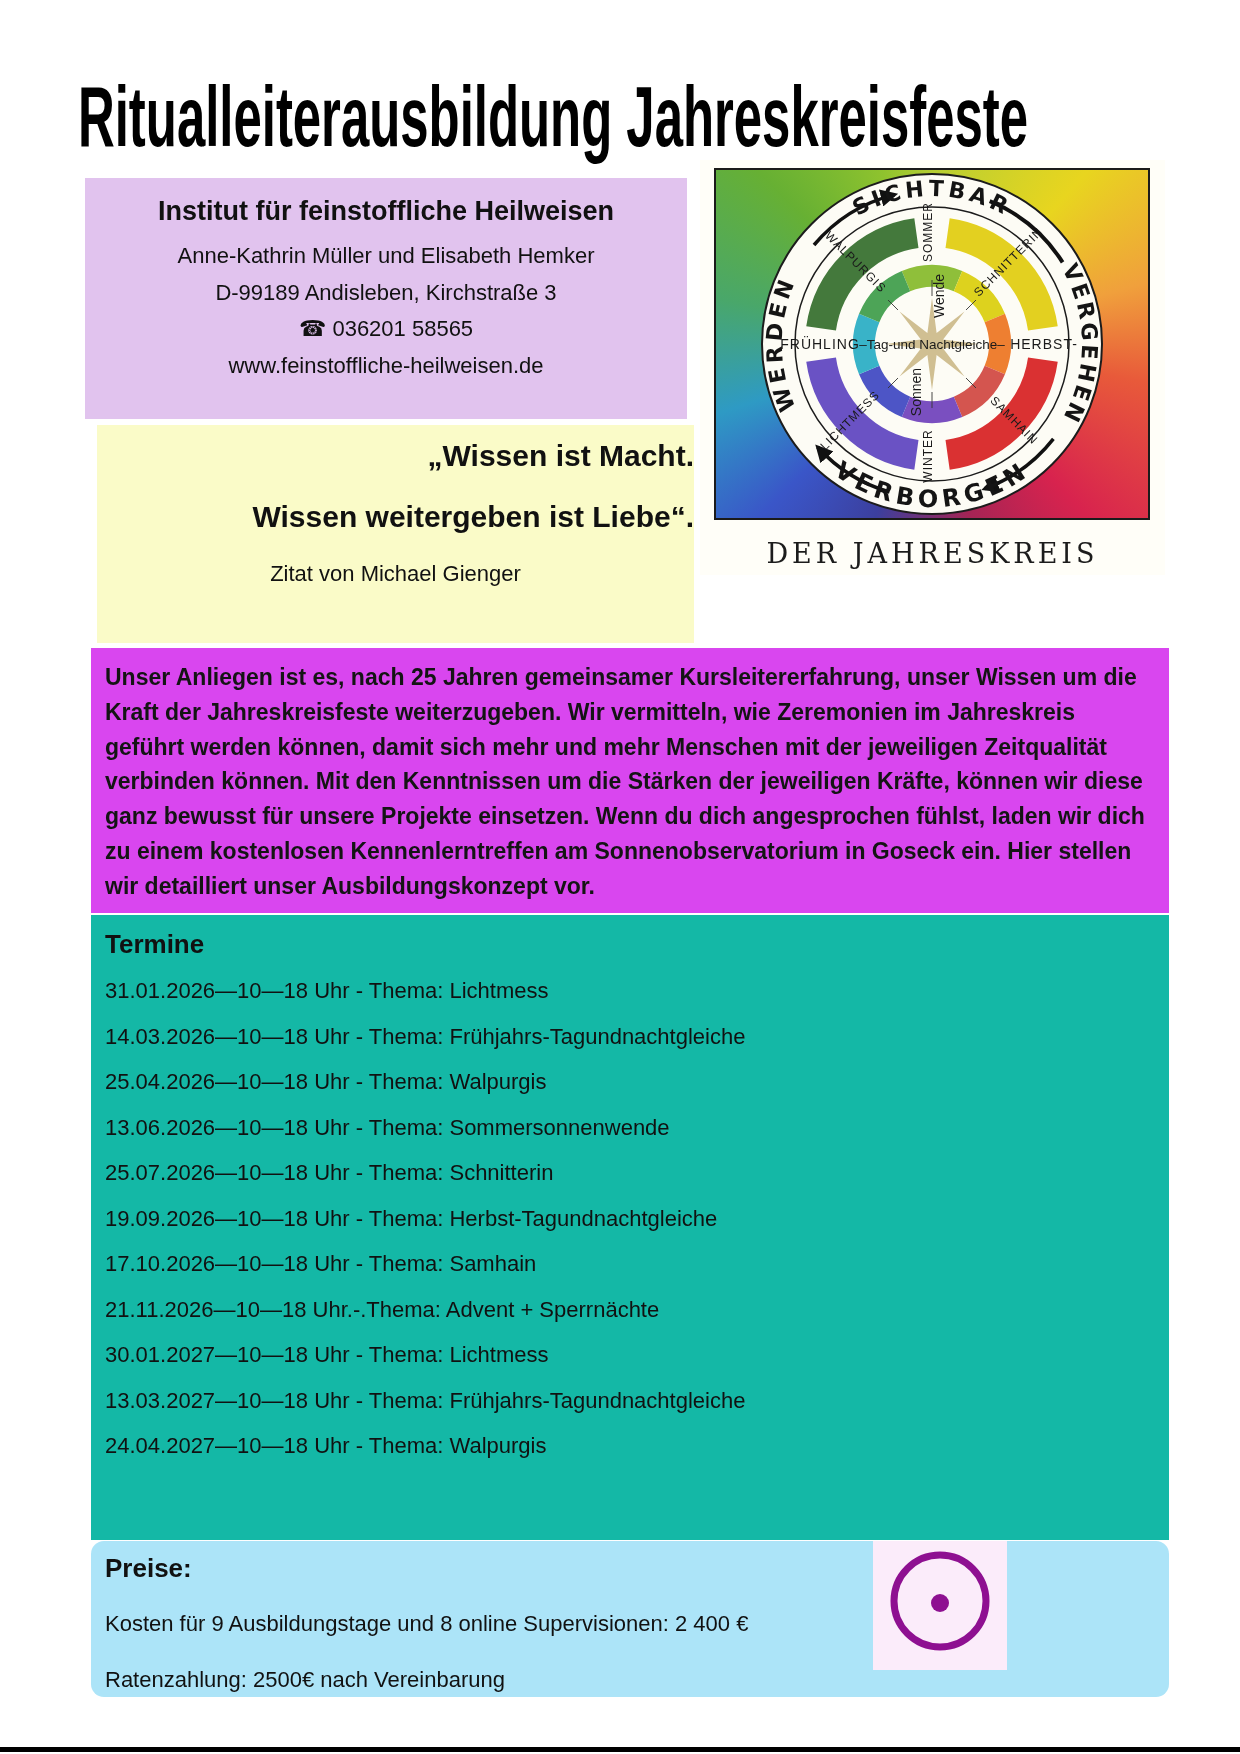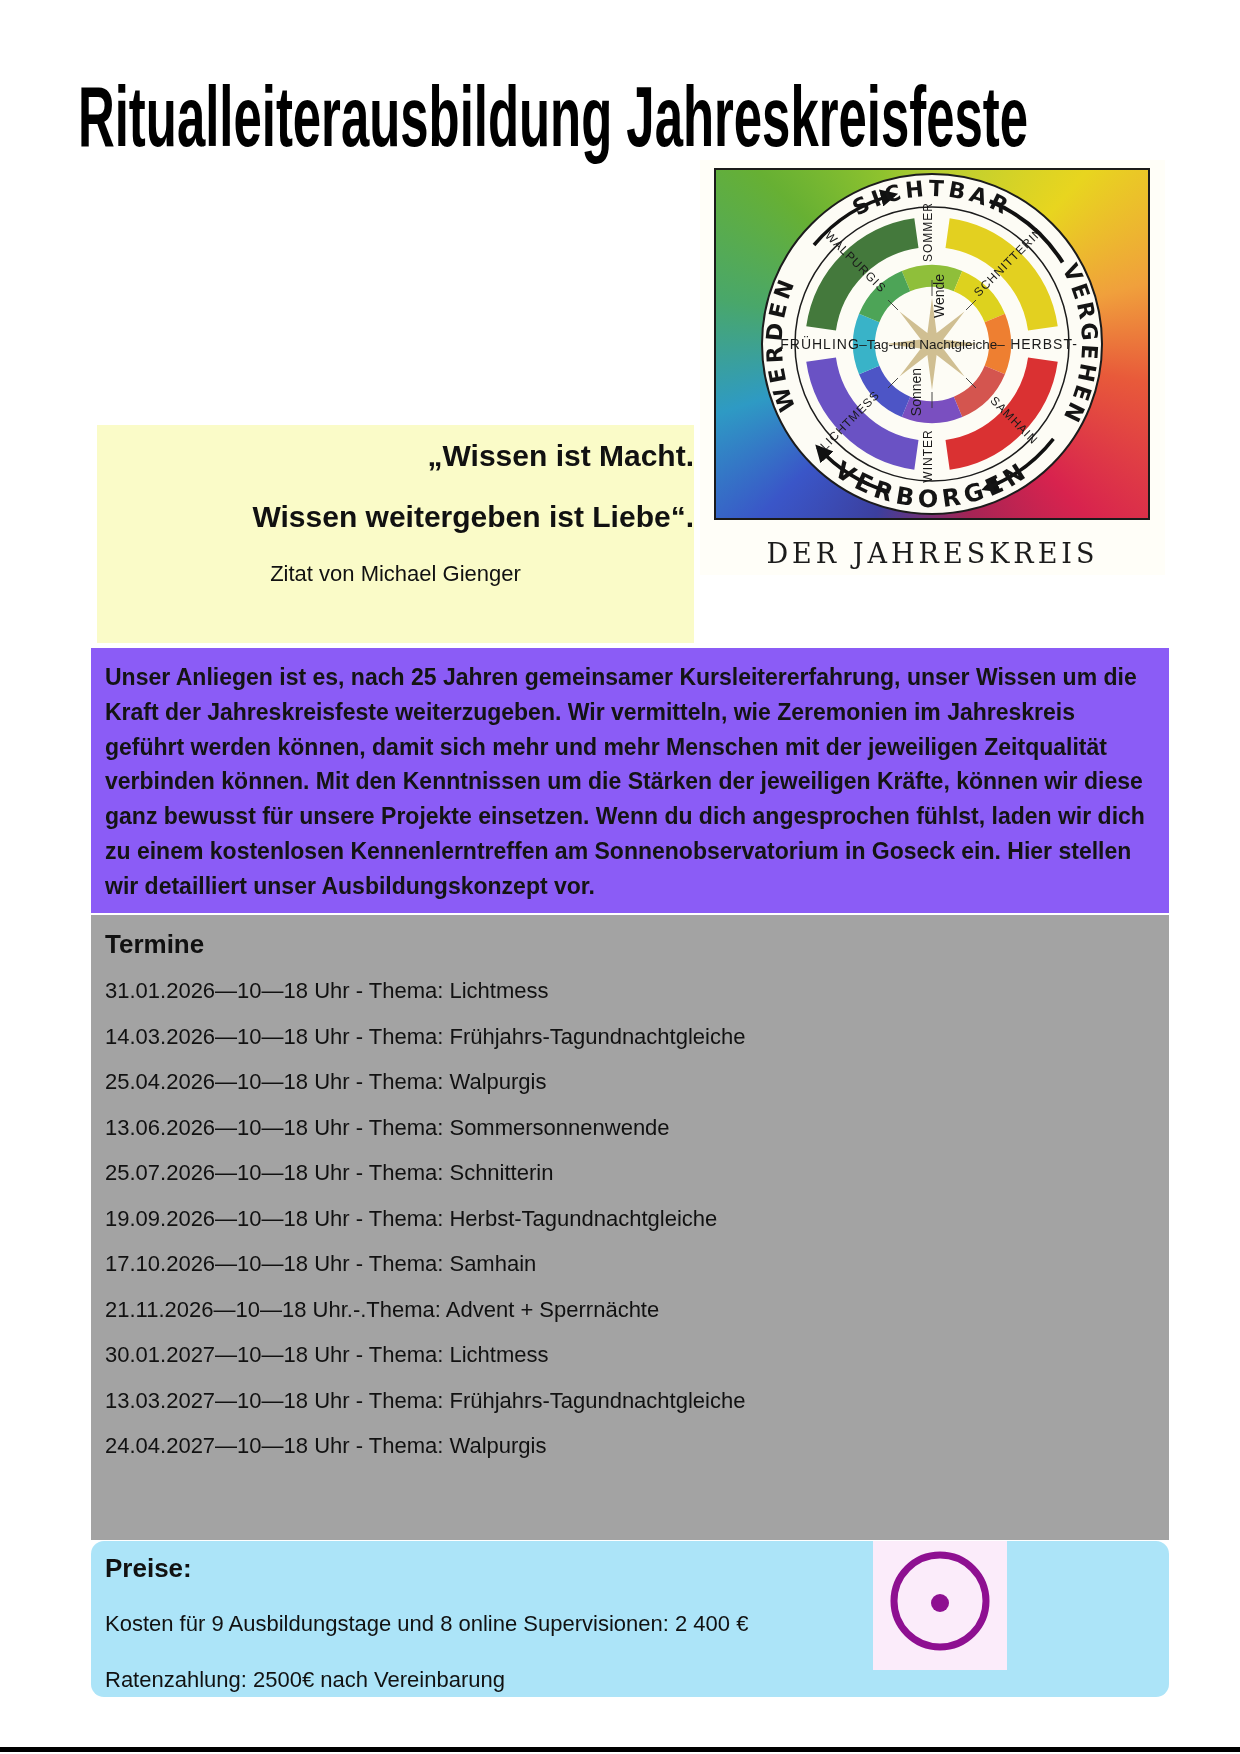--- a/index.html
+++ b/index.html
@@ -27,26 +27,26 @@
   .art-caption{position:absolute;left:0;right:0;bottom:6px;text-align:center;
     font-family:"DejaVu Serif",serif;font-size:27px;letter-spacing:4px;color:#1c1c1c;}
 
   
   .quote-box{position:absolute;left:97px;top:425px;width:597px;height:218px;background:#fafbc8;
     text-align:center;padding-top:14px;box-sizing:border-box;}
   .quote-line{font-size:30px;font-weight:bold;line-height:34px;margin-bottom:27px;text-align:right;}
   .quote-attrib{font-size:22px;margin-top:4px;}
 
   
-  .intro-box{position:absolute;left:91px;top:648px;width:1078px;height:265px;background:#8b5cf6;
+  .intro-box{position:absolute;left:91px;top:648px;width:1078px;height:265px;background:#d946ef;
     box-sizing:border-box;padding:12px 16px 5px 14px;}
   .intro-box p{margin:0;font-size:23px;font-weight:bold;line-height:34.8px;color:#141414;}
 
   
-  .termine-box{position:absolute;left:91px;top:915px;width:1078px;height:625px;background:#a3a3a3;
+  .termine-box{position:absolute;left:91px;top:915px;width:1078px;height:625px;background:#14b8a6;
     box-sizing:border-box;padding:14px 16px 0 14px;}
   .termine-heading{font-size:26px;font-weight:bold;margin:0 0 20px 0;}
   .termin-item{font-size:22px;line-height:22px;margin-bottom:23.5px;}
 
   
   .preise-box{position:absolute;left:91px;top:1541px;width:1078px;height:156px;background:#ace4f8;
     box-sizing:border-box;padding:12px 16px 0 14px;border-radius:13px;}
   .preise-heading{font-size:26px;font-weight:bold;margin:0 0 27px 0;}
   .preise-line{font-size:22px;margin-bottom:30px;}
 
@@ -58,20 +58,27 @@
 </style>
 </head>
 <body>
 
 <div id="page">
 
   <svg id="title-svg" width="1240" height="110">
     <text x="78" y="86" font-size="86" font-weight="bold" fill="#000" font-family="Liberation Sans, sans-serif" textLength="950" lengthAdjust="spacingAndGlyphs">Ritualleiterausbildung Jahreskreisfeste</text>
   </svg>
 
+  <div class="institute-box">
+    <div class="inst-name">Institut für feinstoffliche Heilweisen</div>
+    <div class="inst-line">Anne-Kathrin Müller und Elisabeth Hemker</div>
+    <div class="inst-line">D-99189 Andisleben, Kirchstraße 3</div>
+    <div class="inst-line"><span>☎</span> <span>036201 58565</span></div>
+    <div class="inst-line">www.feinstoffliche-heilweisen.de</div>
+  </div>
 
   <div class="artwork">
     <div class="art-frame"></div>
     <svg class="art-svg" viewBox="0 0 436 352" width="436" height="352">
       <defs>
         <marker id="arr" viewBox="0 0 10 10" refX="8" refY="5" markerWidth="5" markerHeight="5" orient="auto">
           <path d="M0 0 L10 5 L0 10 z" fill="#111"></path>
         </marker>
         <path id="p-top" d="M113.4 71.4 A148 148 0 0 1 322.6 71.4" fill="none"></path>
         <path id="p-right" d="M324.1 69.9 A150 150 0 0 1 324.1 282.1" fill="none"></path>

